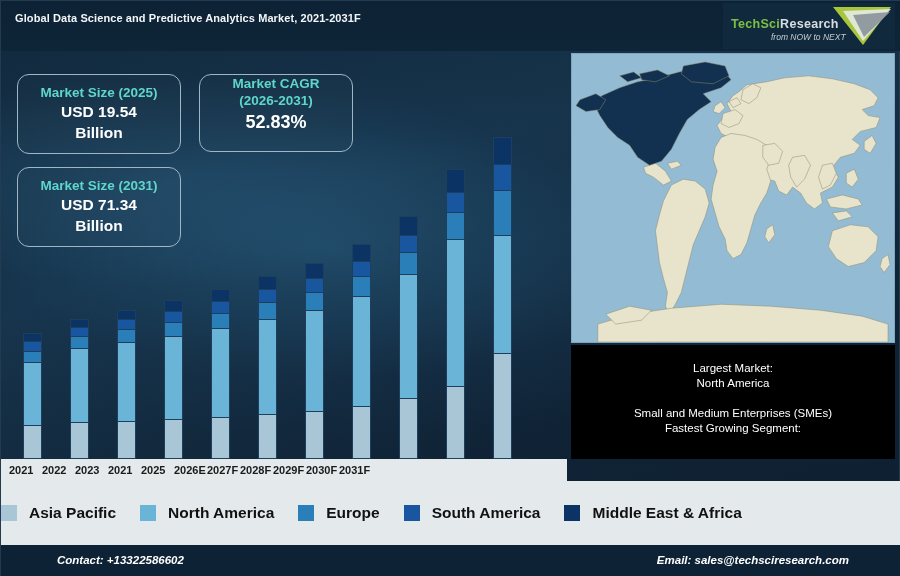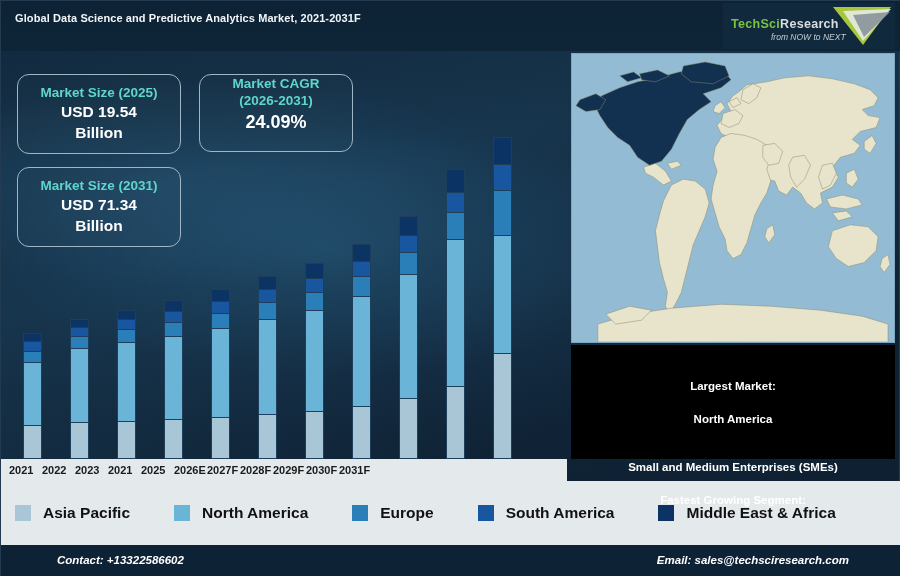--- a/index.html
+++ b/index.html
@@ -98,43 +98,42 @@
   }
   #xaxis-fill {
     position:absolute; left:0; top:458px; width:900px; height:22px;
     background:#e4eaec; z-index:-1;
   }
   
   #legend {
     position:absolute; left:0; top:480px; width:900px; height:64px;
     background:#e4eaec;
     display:flex; align-items:center;
-    padding-left:14px;
-    gap:20px;
+    padding-left:0;
   }
   .legend-item { display:flex; align-items:center; margin-right:24px; }
   .legend-swatch { width:16px; height:16px; margin-right:12px; flex:none; }
   .legend-label { font-size:15.5px; font-weight:bold; color:#111111; white-space:nowrap; }
   
   #map-panel {
     position:absolute; left:570px; top:52px; width:324px; height:290px;
     background:#93bcd4;
     border:1px solid #7fa8c0;
     overflow:hidden;
   }
   #map-panel svg { display:block; width:100%; height:100%; }
   
   #highlight-box {
     position:absolute; left:570px; top:344px; width:324px; height:114px;
     background:#000000;
     color:#ffffff;
     text-align:center;
     padding-top:16px;
   }
-  #highlight-box .hb-line { font-size:11.5px; font-weight:bold; line-height:15px;margin-top:18px; }
+  #highlight-box .hb-line { font-size:11.5px; font-weight:normal; line-height:15px; }
   #highlight-box .hb-gap { height:15px; }
   
   #footer {
     position:absolute; left:0; top:544px; width:900px; height:32px;
     background:#0d2235;
   }
   #footer .f-left {
     position:absolute; left:56px; top:9px;
     font-size:11.5px; font-style:italic; font-weight:bold; color:#ffffff;
   }
@@ -166,21 +165,21 @@
 
   <div class="stat-card" id="card-size-2025">
     <div class="stat-label">Market Size (2025)</div>
     <div class="stat-value">USD 19.54</div>
     <div class="stat-value">Billion</div>
   </div>
 
   <div class="stat-card" id="card-cagr">
     <div class="stat-label">Market CAGR</div>
     <div class="stat-label">(2026-2031)</div>
-    <div class="stat-value">24.09%</div>
+    <div class="stat-value">52.83%</div>
   </div>
 
   <div class="stat-card" id="card-size-2031">
     <div class="stat-label">Market Size (2031)</div>
     <div class="stat-value">USD 71.34</div>
     <div class="stat-value">Billion</div>
   </div>
 
   <div id="chart-area">
     <div id="bars">

